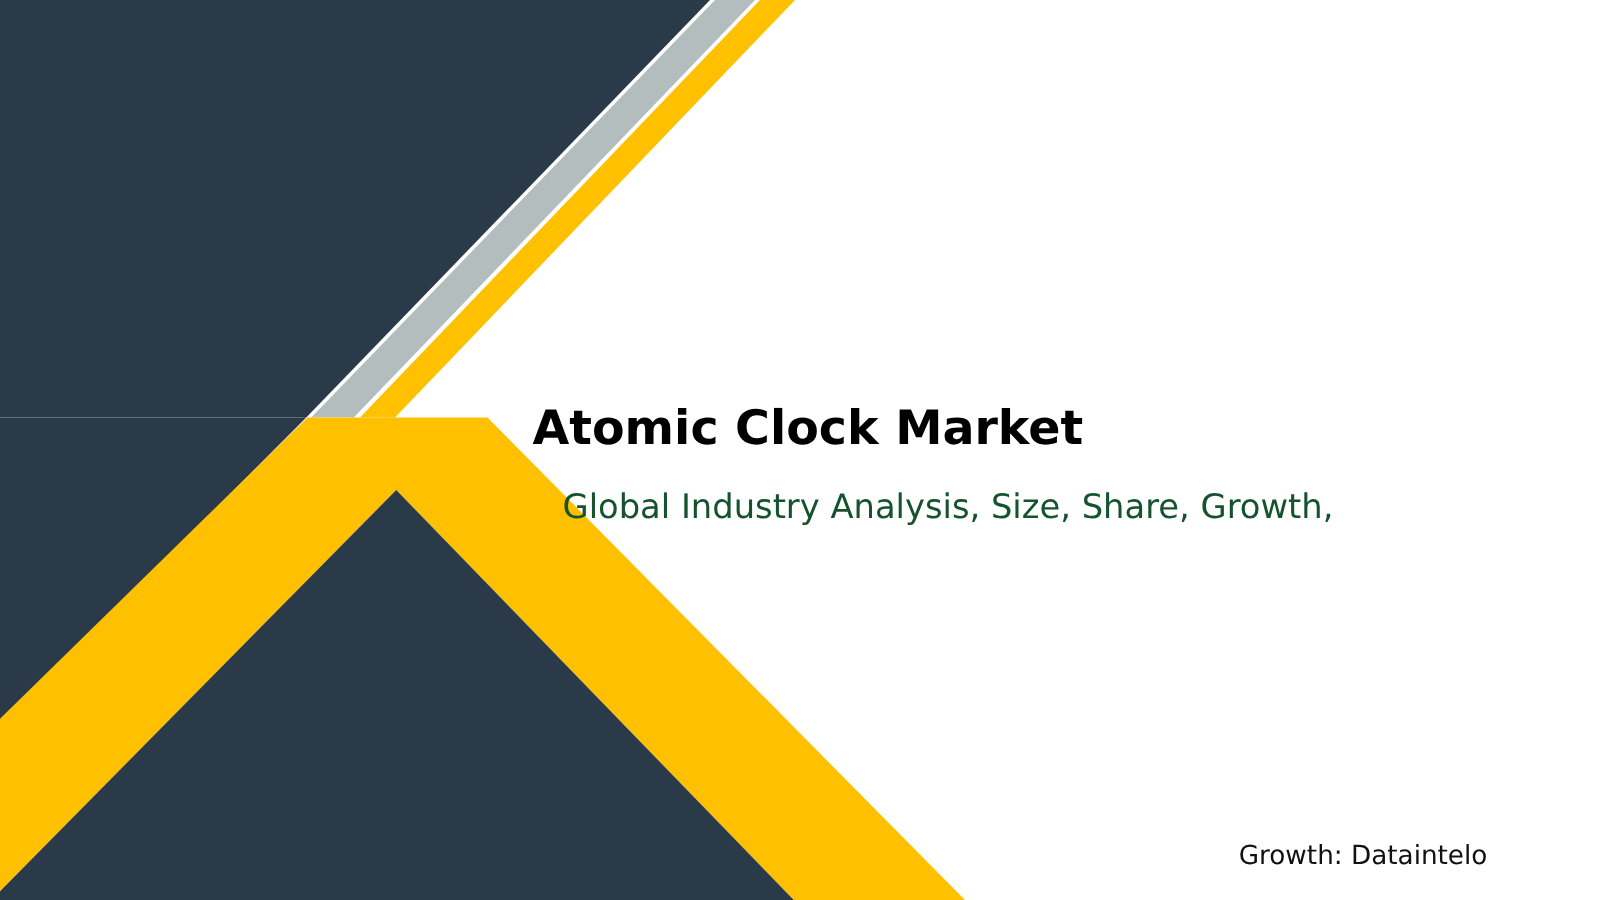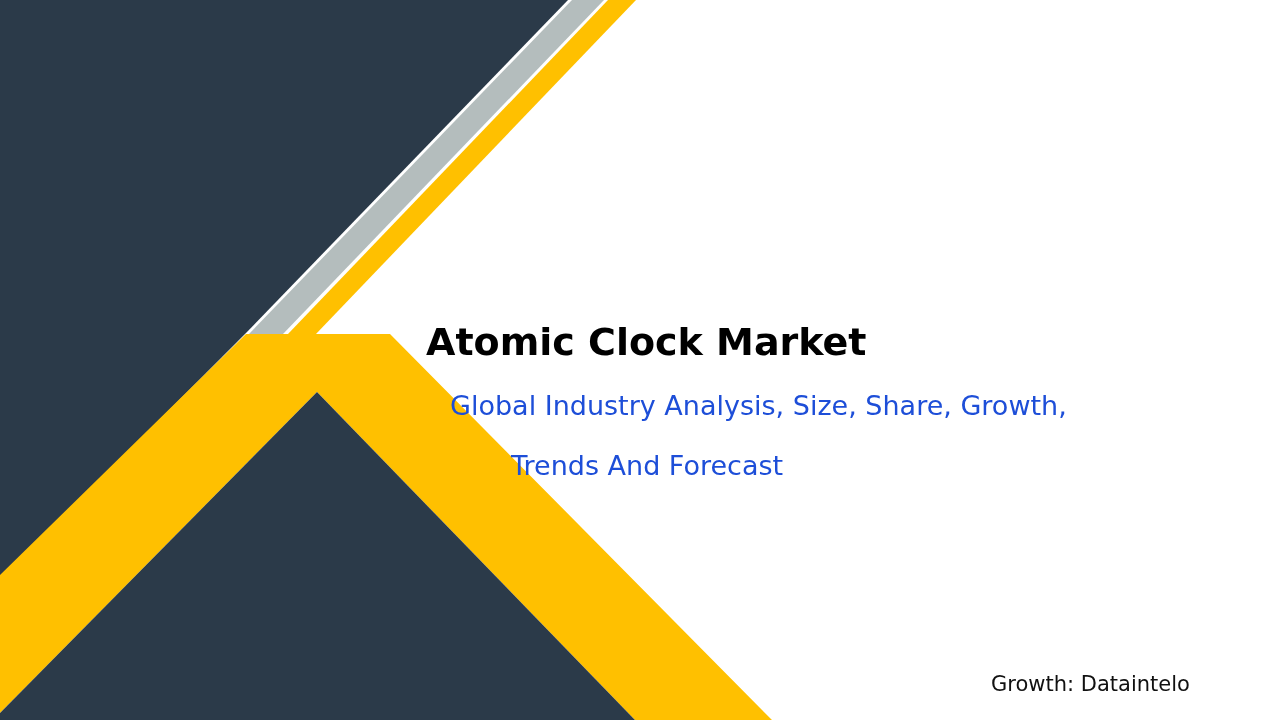--- a/index.html
+++ b/index.html
@@ -40,21 +40,21 @@
     white-space: nowrap;
     line-height: 48px;
   }
   #subtitle {
     position: absolute;
     left: 450px;
     top: 376px;
     width: 720px;
     font-size: 27px;
     font-weight: normal;
-    color: #1d4ed8;
+    color: #14532d;
     line-height: 60px;
   }
   #subtitle .sub-line-2 {
     display: block;
     padding-left: 61px;
   }
   #author {
     position: absolute;
     left: 991px;
     top: 672px;
@@ -84,19 +84,18 @@
 
     <polygon points="317,392 635,720 0,720 0,713" fill="#2B3A49"></polygon>
   </svg>
 
   <div class="text-layer">
 
     <div id="title">Atomic Clock Market</div>
 
     <div id="subtitle">
       <span class="sub-line-1">Global  Industry Analysis, Size, Share, Growth,</span>
-      <span class="sub-line-2">Trends  And Forecast</span>
     </div>
 
     <div id="author">Growth: Dataintelo</div>
 
   </div>
 </div>
 
 </body></html>

